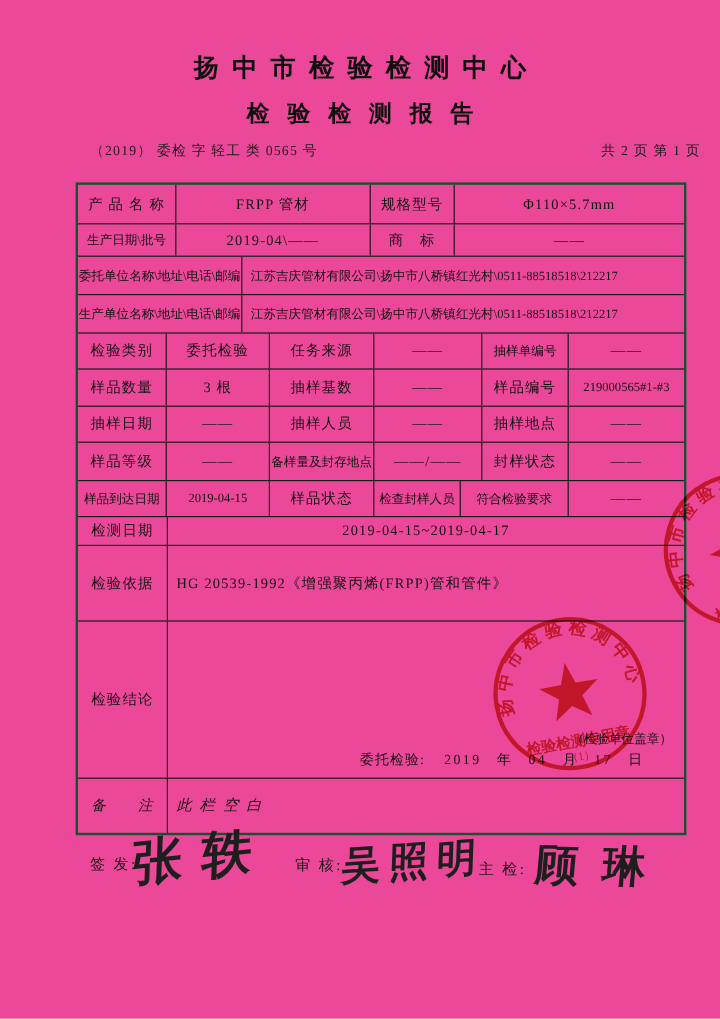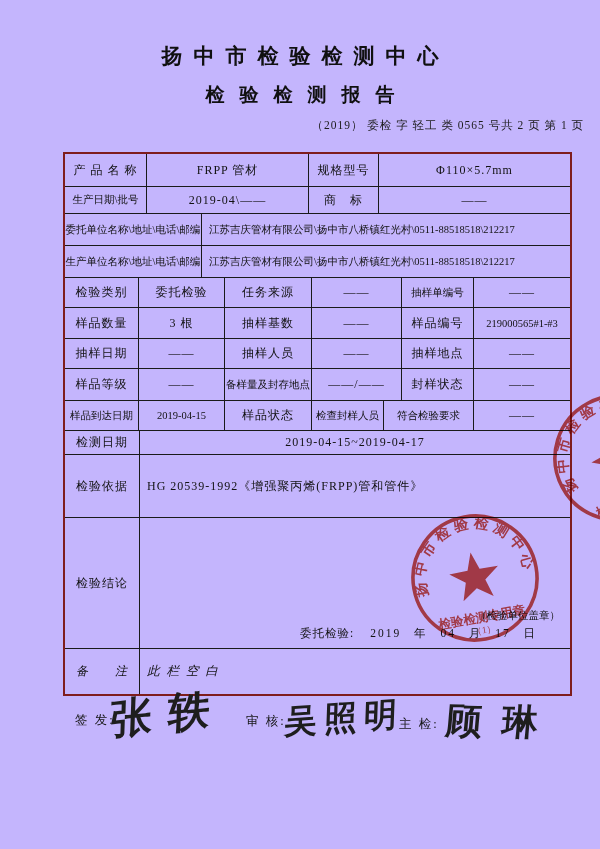--- a/index.html
+++ b/index.html
@@ -1,34 +1,34 @@
 <!DOCTYPE html>
 <html><head>
 <meta charset="utf-8">
 <style>
   html,body{margin:0;padding:0;background:#e8e8e8;}
   .page{
     position:relative;width:600px;height:849px;margin:0 auto;
-    background:#c4b5fd;overflow:hidden;
+    background:#ec4899;overflow:hidden;
     font-family:"Liberation Serif","DejaVu Serif",serif;color:#141414;
   }
   .org-title{
     position:absolute;top:42px;left:0;width:600px;text-align:center;
     font-size:21px;font-weight:700;letter-spacing:11px;text-indent:11px;color:#101010;
   }
   .report-title{
     position:absolute;top:82px;left:0;width:600px;text-align:center;
     font-size:19px;font-weight:700;letter-spacing:15px;text-indent:15px;color:#101010;
   }
   .doc-line{
     position:absolute;top:118px;left:75px;right:16px;
-    display:flex;justify-content:flex-end;font-size:11.5px;letter-spacing:1px;color:#1c1c1c;
+    display:flex;justify-content:space-between;font-size:11.5px;letter-spacing:1px;color:#1c1c1c;
   }
   
-  .tbl{position:absolute;left:63px;top:152px;width:505px;border:2px solid #7f1d1d;}
+  .tbl{position:absolute;left:63px;top:152px;width:505px;border:2px solid #14532d;}
   .trow{display:flex;border-bottom:1px solid #1a1a1a;}
   .trow:last-child{border-bottom:none;font-style:italic;}
   .cell{
     box-sizing:border-box;border-right:1px solid #1a1a1a;
     display:flex;align-items:center;justify-content:center;
     text-align:center;font-size:12px;letter-spacing:1px;color:#121212;
     overflow:hidden;white-space:nowrap;
   }
   .cell:last-child{border-right:none;flex:1;}
   .cell.left{justify-content:flex-start;text-align:left;padding-left:7px;}

